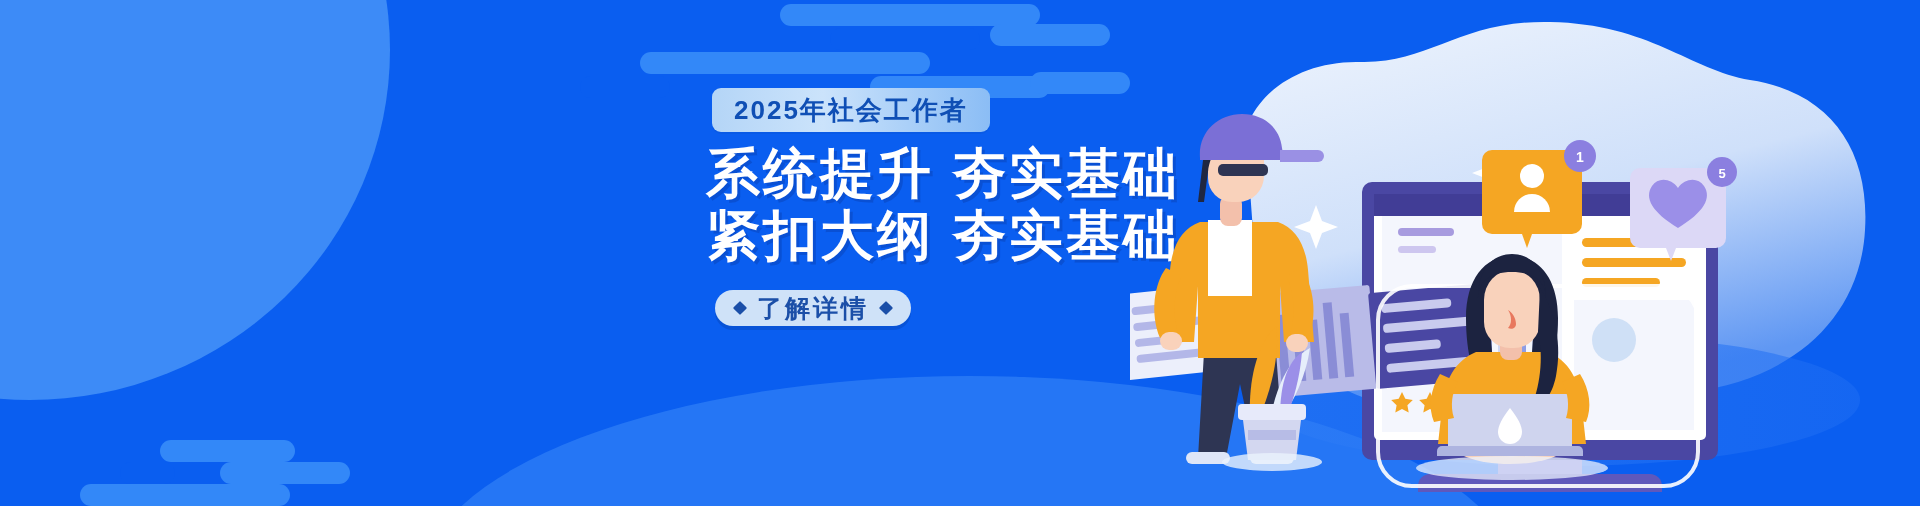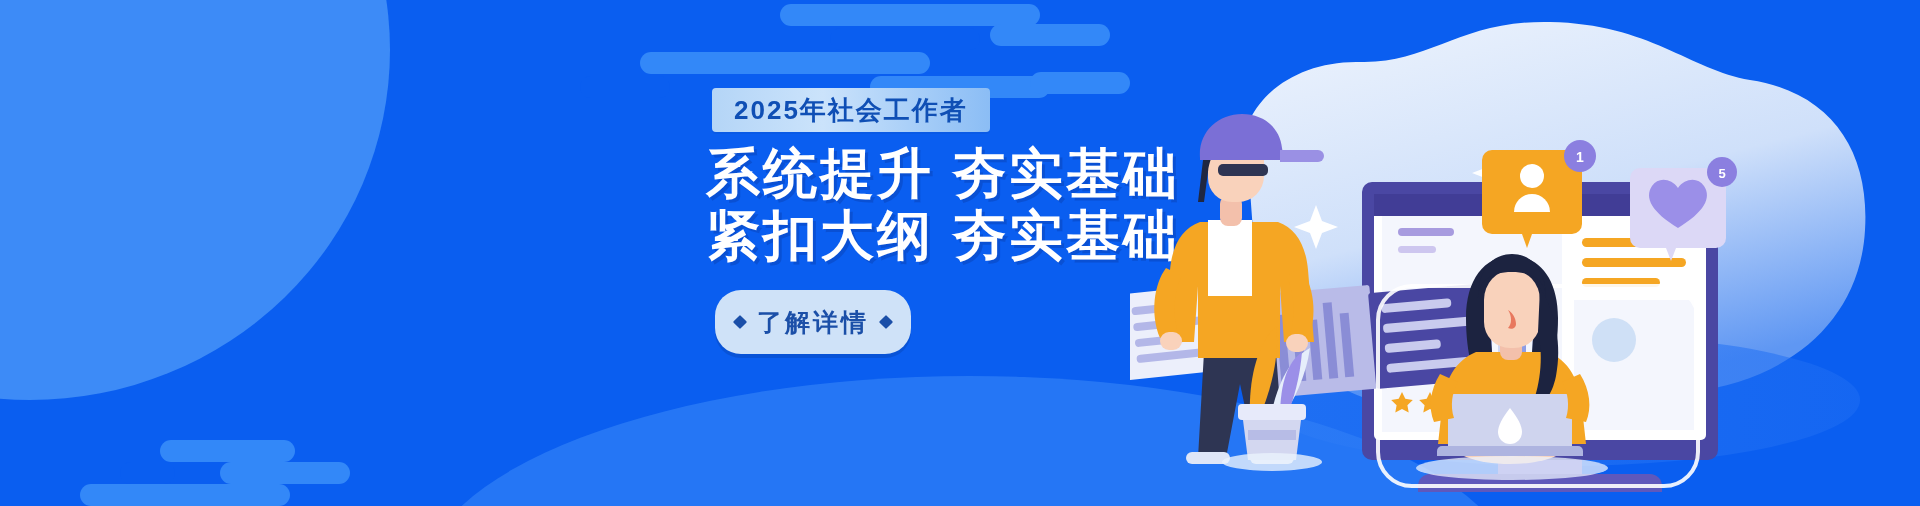--- a/index.html
+++ b/index.html
@@ -61,21 +61,21 @@
   }
 
   .badge {
     position: absolute;
     left: 0;
     top: 88px;
     height: 44px;
     padding: 0 22px;
     display: flex;
     align-items: center;
-    border-radius: 4px;
+    border-radius: 9px;
     background: linear-gradient(90deg, #b4d5f7 0%, #cbe3fb 40%, #8bbdf5 100%);
     color: #0f4fb5;
     font-size: 26px;
     font-weight: 700;
     letter-spacing: 2px;
     box-shadow: 0 2px 0 rgba(0,0,0,.04);
     white-space: nowrap;
   }
 
   .headline {
@@ -90,21 +90,21 @@
     white-space: nowrap;
     text-shadow: 3px 3px 0 rgba(8,64,178,.45);
   }
   .headline .line { display: block; }
 
   .cta {
     position: absolute;
     left: 3px;
     top: 290px;
     width: 196px;
-    height: 64px;
+    height: 36px;
     border-radius: 26px;
     background: #cfe2f8;
     color: #1b4fa8;
     display: flex;
     align-items: center;
     justify-content: center;
     gap: 12px;
     font-size: 25px;
     font-weight: 700;
     letter-spacing: 3px;

